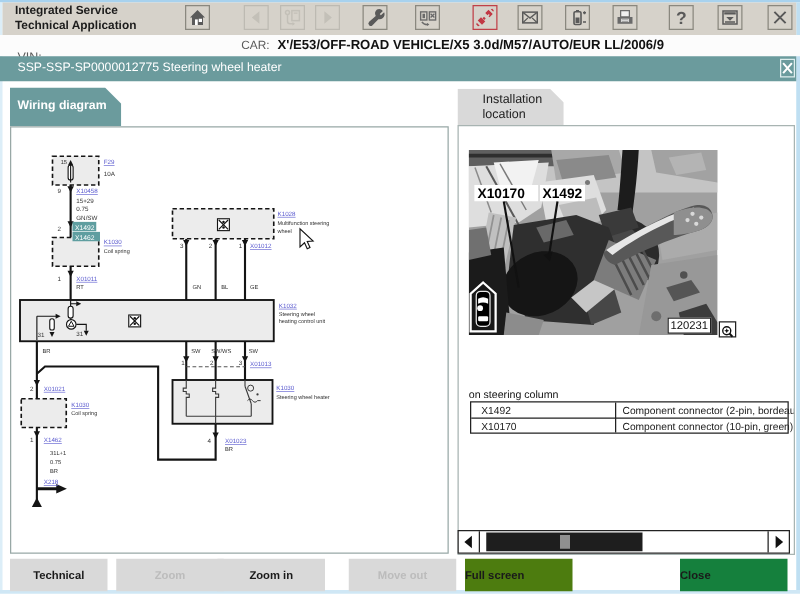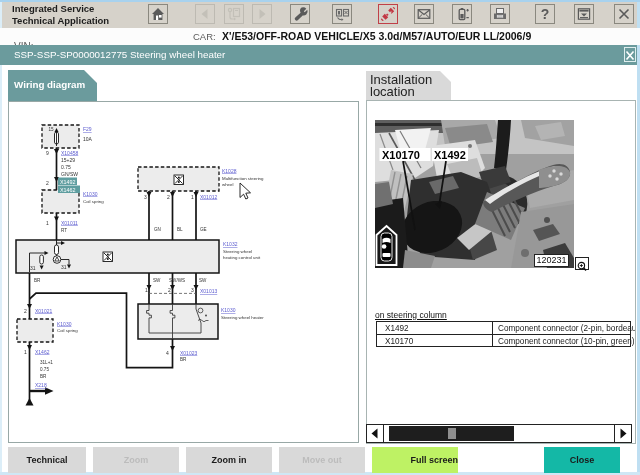--- a/index.html
+++ b/index.html
@@ -139,21 +139,21 @@
     </svg>
  <div class="abs" style="left:6px;top:9px;font-size:9.8px;font-weight:bold;color:#fff;">Wiring diagram</div>
 </div>
 
 <div class="abs" style="left:8px;top:101px;width:351px;height:342px;background:#fff;border:1px solid #98a8a6;box-sizing:border-box;"></div>
 
 <div class="abs" style="left:366px;top:71px;width:85px;height:29px;">
  <svg width="85" height="29">
       <polygon points="0,0 74,0 85,11 85,29 0,29" fill="#d9d9d9"></polygon>
     </svg>
- <div class="abs" style="left:4px;top:3px;font-size:13px;color:#222;line-height:11.5px;">Installation<br>location</div>
+ <div class="abs" style="left:20px;top:3px;font-size:10px;color:#222;line-height:11.5px;">Installation<br>location</div>
 </div>
 
 <div class="abs" style="left:366px;top:100px;width:270px;height:344px;background:#fff;border:1px solid #a8b4b2;box-sizing:border-box;"></div>
 
 <svg class="abs" style="left:9px;top:102px;" width="349" height="340" viewBox="9 102 349 340">
 <g font-family="Liberation Sans" font-size="5">
  <g stroke="#141414" stroke-width="1.7" fill="none">
 
   <path d="M56.5 147 L56.5 190"></path>
   <path d="M56.5 213 L56.5 241"></path>
@@ -386,21 +386,21 @@
 
 <div class="abs" style="left:534px;top:254px;width:35px;height:13px;background:#fff;border:1px solid #222;box-sizing:border-box;font-size:9px;color:#111;text-align:center;line-height:11px;">120231</div>
 <div class="abs" style="left:575px;top:257px;width:14px;height:13px;background:#fff;border:1px solid #222;box-sizing:border-box;">
  <svg width="12" height="11" viewBox="0 0 12 11">
       <circle cx="5.4" cy="4.6" r="3.2" fill="none" stroke="#111" stroke-width="1.1"></circle>
       <path d="M5.4 2.6 L6 4 L7.4 4.6 L6 5.2 L5.4 6.6 L4.8 5.2 L3.4 4.6 L4.8 4 Z" fill="#111"></path>
       <path d="M7.6 6.8 L10 9.4" stroke="#111" stroke-width="1.5"></path>
     </svg>
 </div>
 
-<div class="abs" style="left:375px;top:310px;font-size:8.5px;color:#111;text-decoration:underline;">on steering column</div>
+<div class="abs" style="left:375px;top:310px;font-size:8.5px;color:#111;">on steering column</div>
 <div class="abs" style="left:376px;top:321px;width:255px;height:26px;border:1px solid #222;box-sizing:border-box;background:#fff;">
  <div class="abs" style="left:0;top:0;width:100%;height:13px;border-bottom:1px solid #222;box-sizing:border-box;"></div>
  <div class="abs" style="left:115px;top:0;width:1px;height:100%;background:#222;"></div>
  <div class="abs" style="left:8px;top:2px;font-size:8.2px;color:#222;">X1492</div>
  <div class="abs" style="left:121px;top:2px;width:137px;overflow:hidden;font-size:8.2px;color:#222;white-space:nowrap;">Component connector (2-pin, bordeaux)</div>
  <div class="abs" style="left:8px;top:15px;font-size:8.2px;color:#222;">X10170</div>
  <div class="abs" style="left:121px;top:15px;width:137px;overflow:hidden;font-size:8.2px;color:#222;white-space:nowrap;">Component connector (10-pin, green).</div>
 </div>
 
 <div class="abs" style="left:366px;top:424px;width:266px;height:19px;border:1px solid #222;box-sizing:border-box;background:#fff;">
@@ -413,16 +413,16 @@
   <svg width="16" height="17">
         <path d="M5.5 3.5 L5.5 13.5 L11.5 8.5 Z" fill="#111"></path>
       </svg>
  </div>
  <div class="abs" style="left:22px;top:1px;width:125px;height:15px;background:#1e1e1e;"></div>
  <div class="abs" style="left:81px;top:3px;width:8px;height:11px;background:#8f8f8f;"></div>
 </div>
 
 <div class="abs" style="left:8px;top:447px;width:78px;height:26px;background:#d9d9d9;text-align:center;font-size:9px;font-weight:bold;color:#1a1a1a;line-height:26px;">Technical</div>
 <div class="abs" style="left:93px;top:447px;width:86px;height:26px;background:#d9d9d9;text-align:center;font-size:9px;font-weight:bold;color:#bcbcbc;line-height:26px;">Zoom</div>
-<div class="abs" style="left:186px;top:447px;width:86px;height:26px;background:#d9d9d9;text-align:center;font-size:9px;font-weight:bold;color:#1a1a1a;line-height:26px;">Zoom in</div>
+<div class="abs" style="left:174px;top:447px;width:86px;height:26px;background:#d9d9d9;text-align:center;font-size:9px;font-weight:bold;color:#1a1a1a;line-height:26px;">Zoom in</div>
 <div class="abs" style="left:279px;top:447px;width:86px;height:26px;background:#d9d9d9;text-align:center;font-size:9px;font-weight:bold;color:#bcbcbc;line-height:26px;">Move out</div>
-<div class="abs" style="left:372px;top:447px;width:86px;height:26px;background:#bef264;text-align:right;font-size:9px;font-weight:bold;color:#1a1a1a;line-height:26px;">Full screen</div>
-<div class="abs" style="left:544px;top:447px;width:76px;height:26px;background:#14b8a6;text-align:center;font-size:9px;font-weight:bold;color:#1a1a1a;line-height:26px;">Close</div>
+<div class="abs" style="left:372px;top:447px;width:86px;height:26px;background:#4d7c0f;text-align:left;font-size:9px;font-weight:bold;color:#1a1a1a;line-height:26px;">Full screen</div>
+<div class="abs" style="left:544px;top:447px;width:86px;height:26px;background:#15803d;font-size:9px;font-weight:bold;color:#1a1a1a;line-height:26px;">Close</div>
 
 </body></html>

